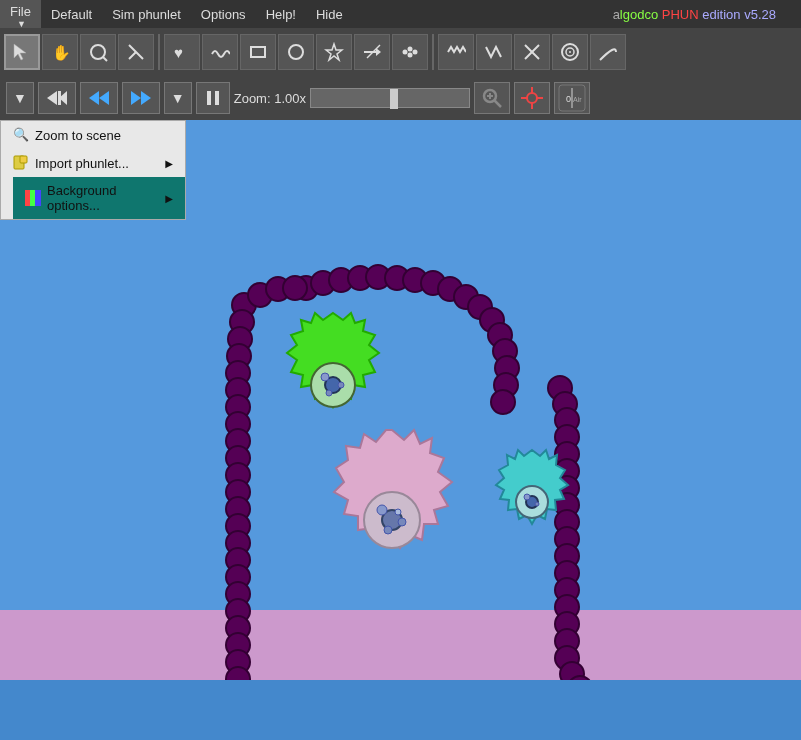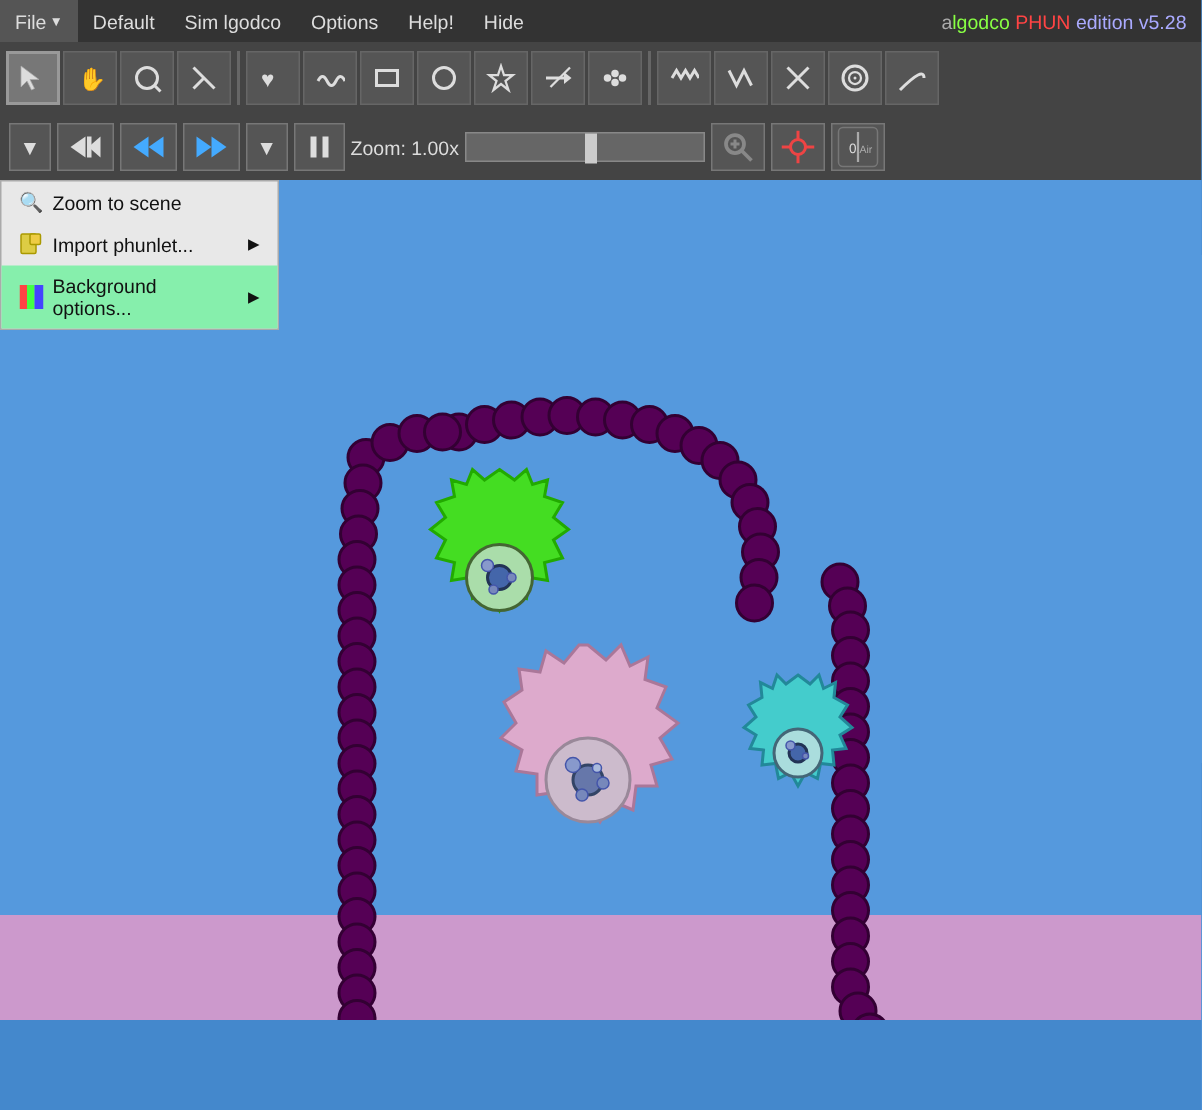--- a/index.html
+++ b/index.html
@@ -15,26 +15,26 @@
       color: #ddd;
       font-size: 13px;
     }
     .menu-item {
       padding: 4px 10px;
       cursor: pointer;
       height: 100%;
       display: flex;
       align-items: center;
     }
-    .menu-item.file { background: #555; }
+    .menu-item.file { background: #555; flex-direction: column; }
     #title-text {
       margin-left: auto;
       color: #ddd;
       font-size: 13px;
-      padding-right: 10px;
+      padding-right: 25px;
       white-space: nowrap;
     }
     #title-text .a { color: #aaa; }
     #title-text .godco { color: #88ff44; }
     #title-text .phun { color: #ff4444; }
     #title-text .edition { color: #aaaaff; }
 
     
     #toolbar-row {
       width: 801px;
@@ -180,21 +180,21 @@
 
 <div id="menu-bar">
   <div class="menu-item file">
     <span>File</span>
     <span style="font-size:9px; margin-left:2px;">▼</span>
   </div>
   <div class="menu-item">
     <span>Default</span>
   </div>
   <div class="menu-item">
-    <span>Sim lgodco</span>
+    <span>Sim phunlet</span>
   </div>
   <div class="menu-item">
     <span>Options</span>
   </div>
   <div class="menu-item">
     <span>Help!</span>
   </div>
   <div class="menu-item">
     <span>Hide</span>
   </div>
@@ -477,21 +477,21 @@
     <div class="dropdown-item">
       <span class="dropdown-icon">
         <svg width="16" height="16" viewBox="0 0 16 16">
             <rect x="1" y="1" width="10" height="13" rx="1" fill="#ddcc44" stroke="#aa9900" stroke-width="1"></rect>
             <rect x="7" y="1" width="7" height="7" rx="1" fill="#eecc44" stroke="#aa9900" stroke-width="1"></rect>
           </svg>
       </span>
       <span>Import phunlet...</span>
       <span class="dropdown-arrow">▶</span>
     </div>
-    <div class="dropdown-item" style="background:#86efac;">
+    <div class="dropdown-item" style="background:#0f766e;margin-left:12px;">
       <span class="dropdown-icon">
         <svg width="16" height="16" viewBox="0 0 16 16">
             <rect x="0" y="0" width="5" height="16" fill="#ff4444"></rect>
             <rect x="5" y="0" width="5" height="16" fill="#44ff44"></rect>
             <rect x="10" y="0" width="6" height="16" fill="#4444ff"></rect>
           </svg>
       </span>
       <span>Background options...</span>
       <span class="dropdown-arrow">▶</span>
     </div>

